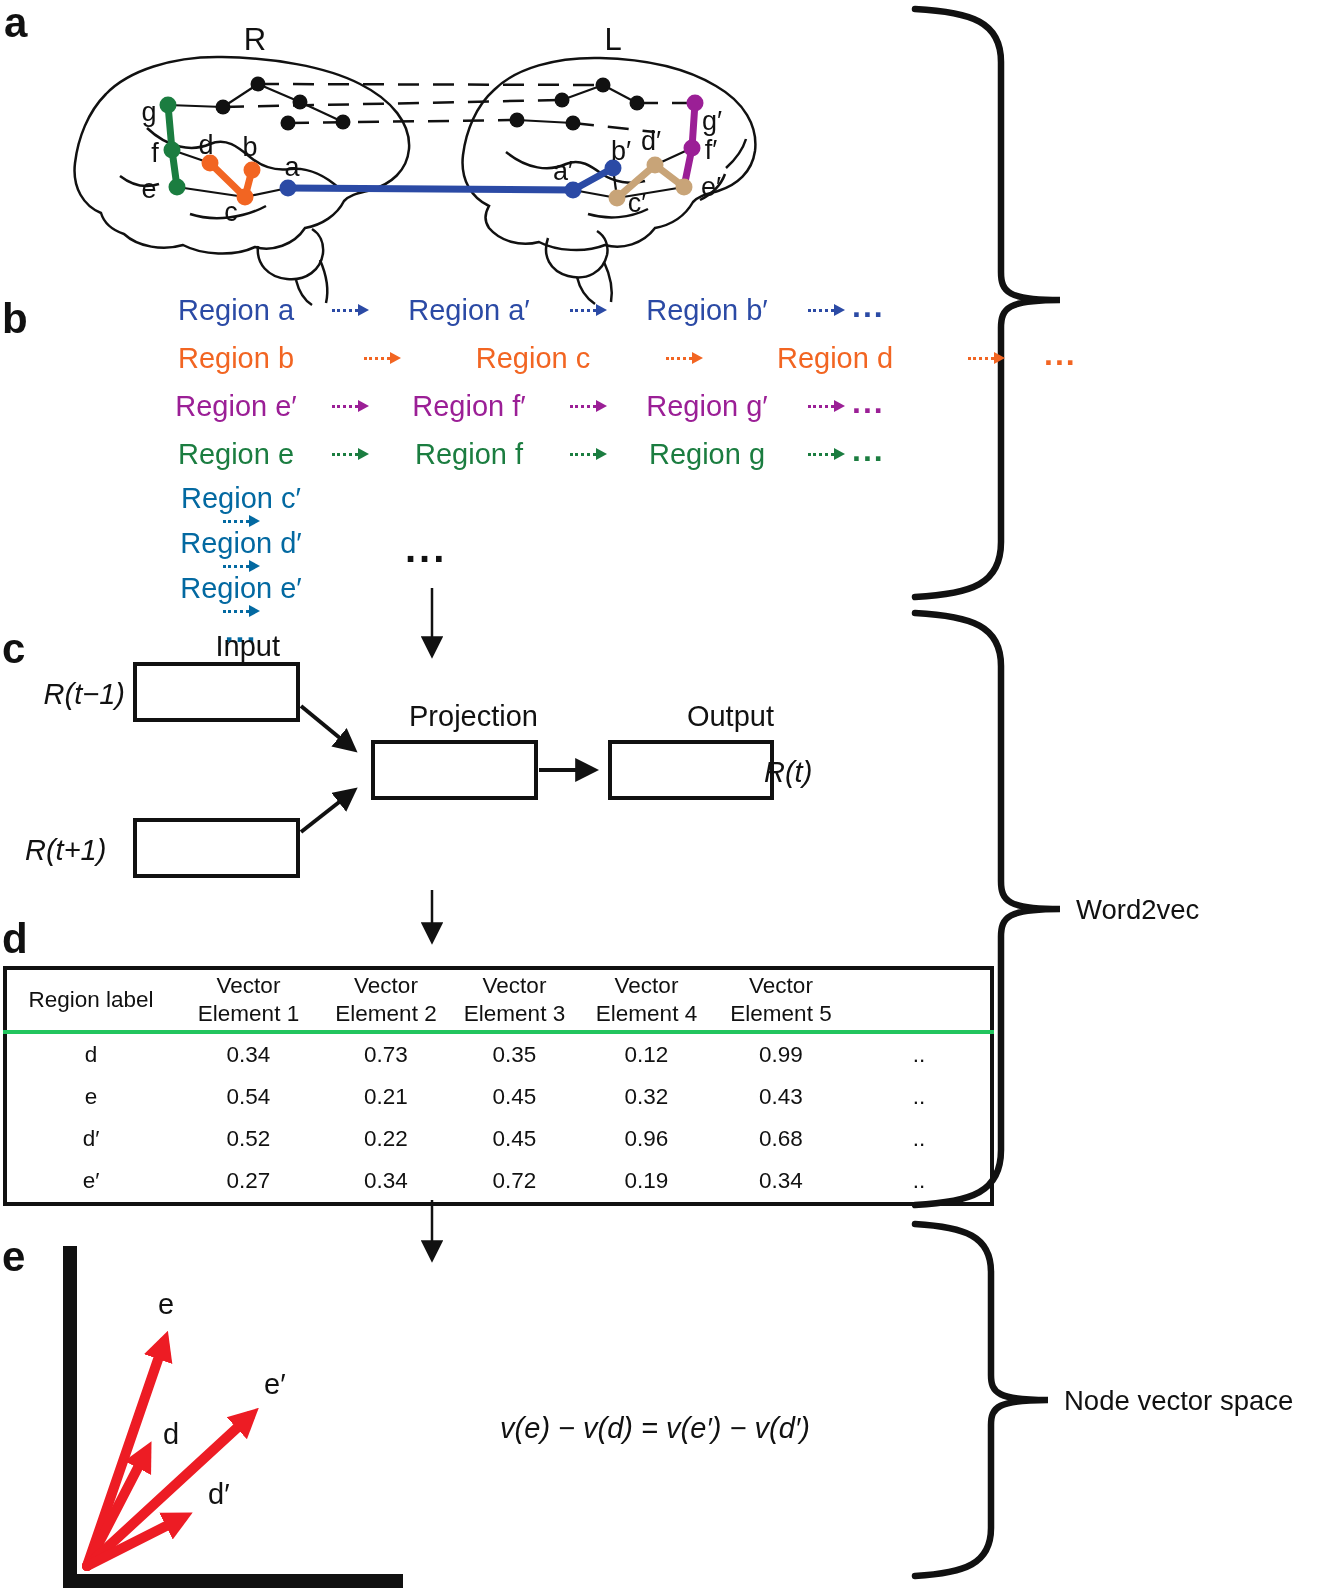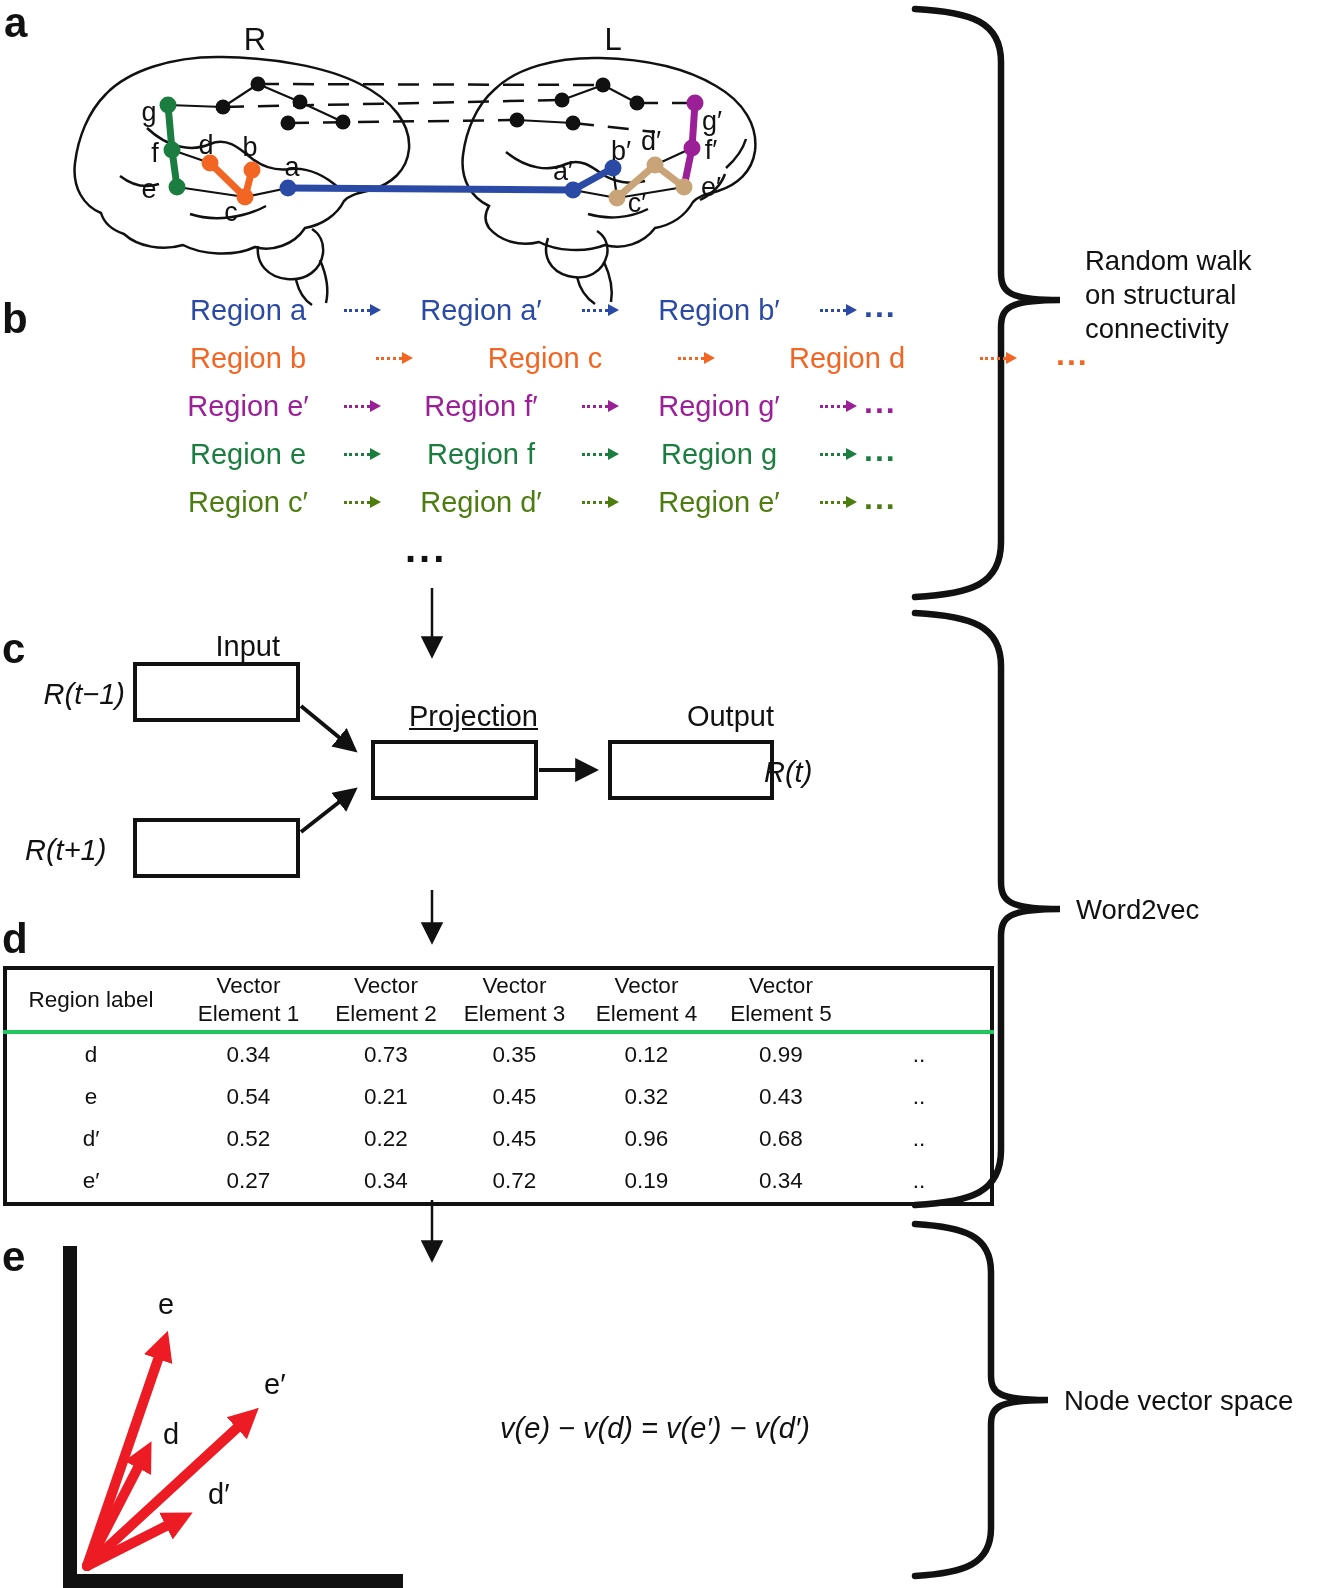--- a/index.html
+++ b/index.html
@@ -6,29 +6,29 @@
   body{font-family:"Liberation Sans","DejaVu Sans",sans-serif;color:#111;}
   .page{position:relative;width:1320px;height:1588px;background:#fff;overflow:hidden;}
   .abs{position:absolute;}
   svg{display:block;}
   svg text{font-family:"Liberation Sans","DejaVu Sans",sans-serif;fill:#111;}
 
   .panel-label{font-size:42px;font-weight:bold;line-height:1;}
   .hemi-label{font-size:31px;}
 
   
-  .walk-row{position:absolute;left:160px;display:flex;align-items:center;height:40px;font-size:29px;justify-content:space-between;}
+  .walk-row{position:absolute;left:148px;display:flex;align-items:center;height:40px;font-size:29px;justify-content:space-between;}
   .walk-step{display:inline-block;text-align:center;}
   .w0{width:176px;} .w1{width:186px;} .w2{width:186px;}
   .darr{display:inline-flex;align-items:center;width:52px;justify-content:center;}
   .darr .dl{width:26px;border-top:3.5px dotted currentColor;}
   .darr .dh{width:0;height:0;border-left:11px solid currentColor;border-top:6px solid transparent;border-bottom:6px solid transparent;}
   .walk-ellipsis{font-weight:bold;font-size:32px;letter-spacing:2px;transform:translateY(-4px);}
   .row-blue{color:#2b4aa5;} .row-orange{color:#f26522;gap:32px;} .row-purple{color:#9b1f96;}
-  .row-green{color:#1b7d40;} .row-tan{color:#4d7c0f;}
+  .row-green{color:#1b7d40;} .row-tan{color:#0369a1;flex-direction:column;}
   .mid-ellipsis{font-weight:bold;font-size:40px;letter-spacing:3px;color:#111;line-height:1;}
 
   
   .cbox{position:absolute;width:167px;height:60px;background:#fff;border:4px solid #111;box-sizing:border-box;}
   .clabel{position:absolute;font-size:29px;text-align:right;}
   .mathlabel{position:absolute;font-size:29px;font-style:italic;}
 
   
   .vtable{position:absolute;left:3px;top:966px;width:987px;border-collapse:collapse;table-layout:fixed;
           border:4px solid #111;font-size:22.5px;}
@@ -313,21 +313,21 @@
     </div>
     <div class="abs mid-ellipsis" style="left:405px;top:528px;">...</div>
   </div>
 
   <div>
     <div class="clabel" style="left:155px;top:630px;width:125px;">Input</div>
     <div class="cbox" style="left:133px;top:662px;"></div>
     <div class="mathlabel" style="left:25px;top:678px;width:100px;text-align:right;">R(t−1)</div>
     <div class="cbox" style="left:133px;top:818px;"></div>
     <div class="mathlabel" style="left:25px;top:834px;width:100px;">R(t+1)</div>
-    <div class="clabel" style="left:373px;top:700px;width:165px;text-decoration:underline;">Projection</div>
+    <div class="clabel" style="left:373px;top:700px;width:165px;">Projection</div>
     <div class="cbox" style="left:371px;top:740px;"></div>
     <div class="clabel" style="left:608px;top:700px;width:166px;">Output</div>
     <div class="cbox" style="left:608px;top:740px;width:166px;"></div>
     <div class="mathlabel" style="left:764px;top:756px;">R(t)</div>
   </div>
 
   <table class="vtable">
     <colgroup>
       <col style="width:170px">
         <col style="width:147px">
@@ -394,19 +394,16 @@
   </table>
 
   <div>
     <div class="vec-label" style="left:158px;top:1288px;">e</div>
     <div class="vec-label" style="left:264px;top:1368px;">e′</div>
     <div class="vec-label" style="left:163px;top:1418px;">d</div>
     <div class="vec-label" style="left:208px;top:1478px;">d′</div>
     <div class="equation" style="left:430px;top:1412px;width:450px;">v(e) − v(d) = v(e′) − v(d′)</div>
   </div>
 
-  <div class="brace-label" style="left:1085px;top:244px;width:235px;">Random walk
-on structural
-connectivity</div>
   <div class="brace-label" style="left:1076px;top:893px;width:235px;">Word2vec</div>
   <div class="brace-label" style="left:1064px;top:1384px;width:250px;">Node vector space</div>
 
 </div>
 
 </body></html>

